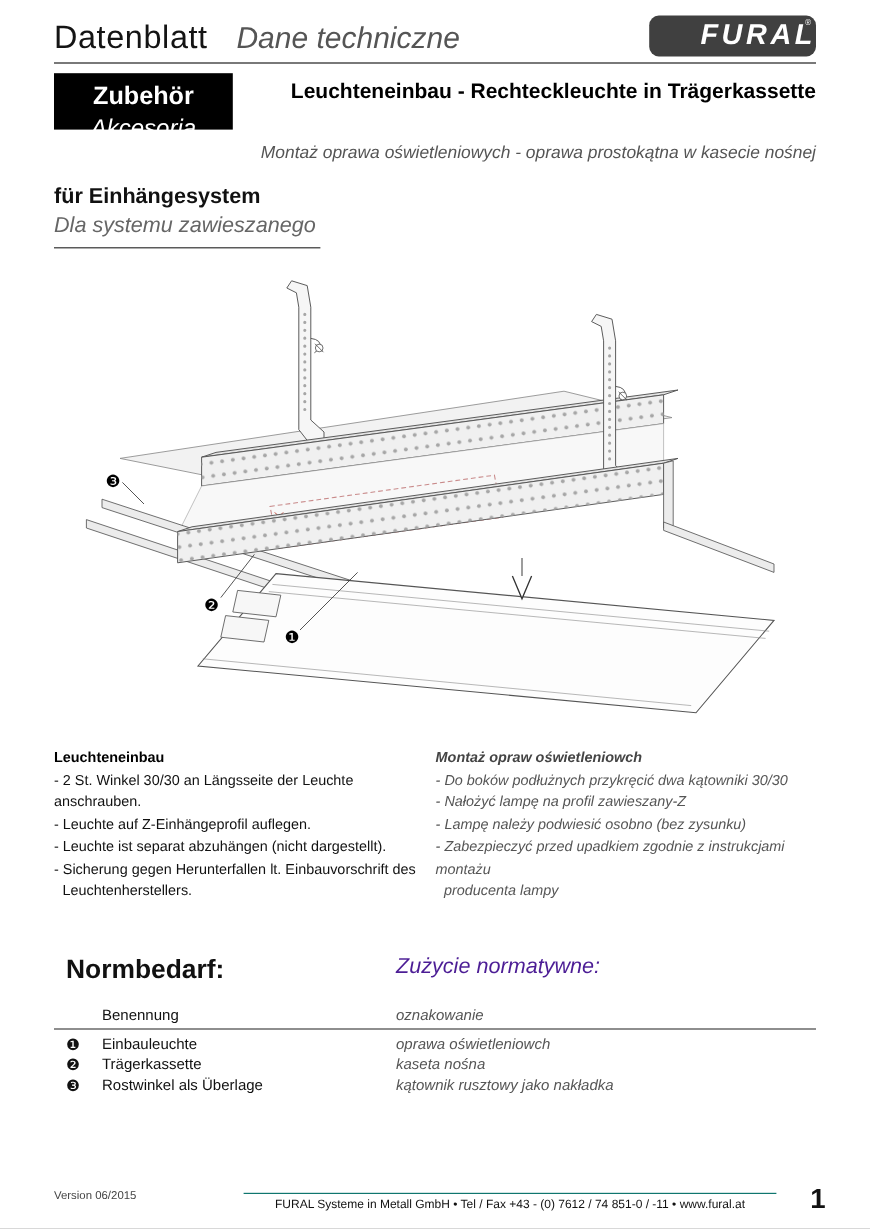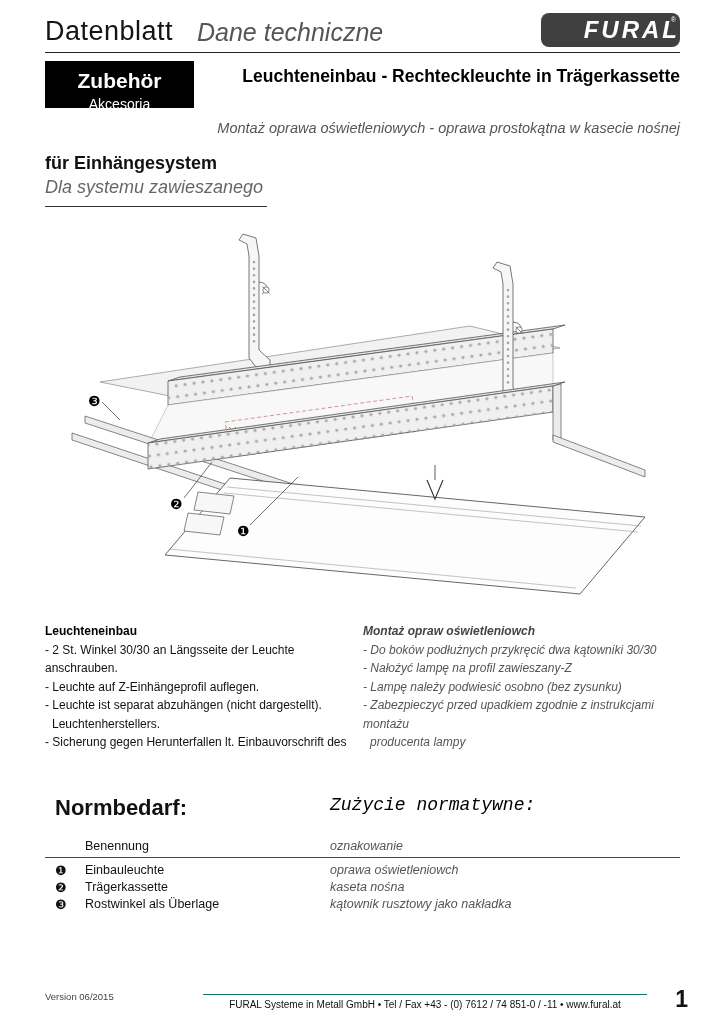--- a/index.html
+++ b/index.html
@@ -11,21 +11,21 @@
   .doc-title-pl{position:absolute;left:197px;top:18px;font-size:25px;font-style:italic;color:#555;}
   .logo-box{position:absolute;left:541px;top:13px;width:139px;height:34px;background:#404040;
             border-radius:8px;display:flex;align-items:center;justify-content:flex-end;}
   .logo-text{color:#fff;font-weight:bold;font-style:italic;font-size:24px;letter-spacing:3px;}
   .logo-reg{position:absolute;right:4px;top:3px;color:#fff;font-size:7px;font-style:normal;}
   .rule-top{position:absolute;left:45px;top:52px;width:635px;border-top:1.6px solid #222;}
 
   
   .cat-box{position:absolute;left:45px;top:61px;width:149px;height:47px;background:#000;}
   .cat-de{margin-top:8px;text-align:center;color:#fff;font-weight:bold;font-size:21px;}
-  .cat-pl{margin-top:3px;text-align:center;color:#fff;font-size:14px;}
+  .cat-pl{margin-top:3px;text-align:center;color:#fff;font-style:italic;font-size:20px;}
   .main-title{position:absolute;right:45px;top:66px;font-size:17.5px;font-weight:bold;color:#000;white-space:nowrap;}
   .main-sub{position:absolute;right:45px;top:96px;font-size:14.5px;font-style:italic;color:#555;white-space:nowrap;margin-top:24px;}
 
   
   .sys-de{position:absolute;left:45px;top:153px;font-size:18px;font-weight:bold;}
   .sys-pl{position:absolute;left:45px;top:177px;font-size:18px;font-style:italic;color:#666;}
   .rule-sys{position:absolute;left:45px;top:206px;width:222px;border-top:1.2px solid #333;}
 
   
   .drawing-fig{position:absolute;left:60px;top:230px;width:600px;height:390px;margin:0;}
@@ -34,21 +34,21 @@
   .instr{position:absolute;top:622px;font-size:12px;line-height:18.5px;}
   .instr h4{margin:0;font-size:12px;}
   .instr-de{left:45px;width:314px;color:#111;}
   .instr-de h4{font-weight:bold;color:#000;}
   .instr-pl{left:363px;width:322px;font-style:italic;color:#555;}
   .instr-pl h4{font-weight:bold;font-style:italic;color:#444;}
   .line.cont{padding-left:7px;}
 
   
   .norm-de{position:absolute;left:55px;top:795px;font-size:22px;font-weight:bold;}
-  .norm-pl{position:absolute;left:330px;top:795px;font-size:18px;font-style:italic;color:#000000;font-family:Liberation Mono, monospace;}
+  .norm-pl{position:absolute;left:330px;top:795px;font-size:18px;font-style:italic;color:#4c1d95;}
   .col-de{position:absolute;left:85px;top:839px;font-size:12.5px;}
   .col-pl{position:absolute;left:330px;top:839px;font-size:12.5px;font-style:italic;color:#555;}
   .rule-norm{position:absolute;left:45px;top:857px;width:635px;border-top:1px solid #444;}
   .norm-row{position:absolute;left:45px;width:635px;height:17px;font-size:12.5px;}
   .norm-row .num{position:absolute;left:10px;top:0;font-size:13px;}
   .norm-row .nde{position:absolute;left:40px;top:0;}
   .norm-row .npl{position:absolute;left:285px;top:0;font-style:italic;color:#555;}
   .row0{top:863px;} .row1{top:880px;} .row2{top:897px;}
 
   
@@ -167,22 +167,22 @@
       <text x="110" y="279" font-size="14">❷</text>
       <text x="177" y="306" font-size="14">❶</text>
     </svg>
   </figure>
 
   <div class="instr instr-de">
     <h4>Leuchteneinbau</h4>
     <div class="line">- 2 St. Winkel 30/30 an Längsseite der Leuchte anschrauben.</div>
     <div class="line">- Leuchte auf Z-Einhängeprofil auflegen.</div>
     <div class="line">- Leuchte ist separat abzuhängen (nicht dargestellt).</div>
+    <div class="line">- Sicherung gegen Herunterfallen lt. Einbauvorschrift des</div>
     <div class="line cont">Leuchtenherstellers.</div>
-    <div class="line">- Sicherung gegen Herunterfallen lt. Einbauvorschrift des</div>
   </div>
 
   <div class="instr instr-pl">
     <h4>Montaż opraw oświetleniowch</h4>
     <div class="line">- Do boków podłużnych przykręcić dwa kątowniki 30/30</div>
     <div class="line">- Nałożyć lampę na profil zawieszany-Z</div>
     <div class="line">- Lampę należy podwiesić osobno (bez zysunku)</div>
     <div class="line">- Zabezpieczyć przed upadkiem zgodnie z instrukcjami montażu</div>
     <div class="line cont">producenta lampy</div>
   </div>

